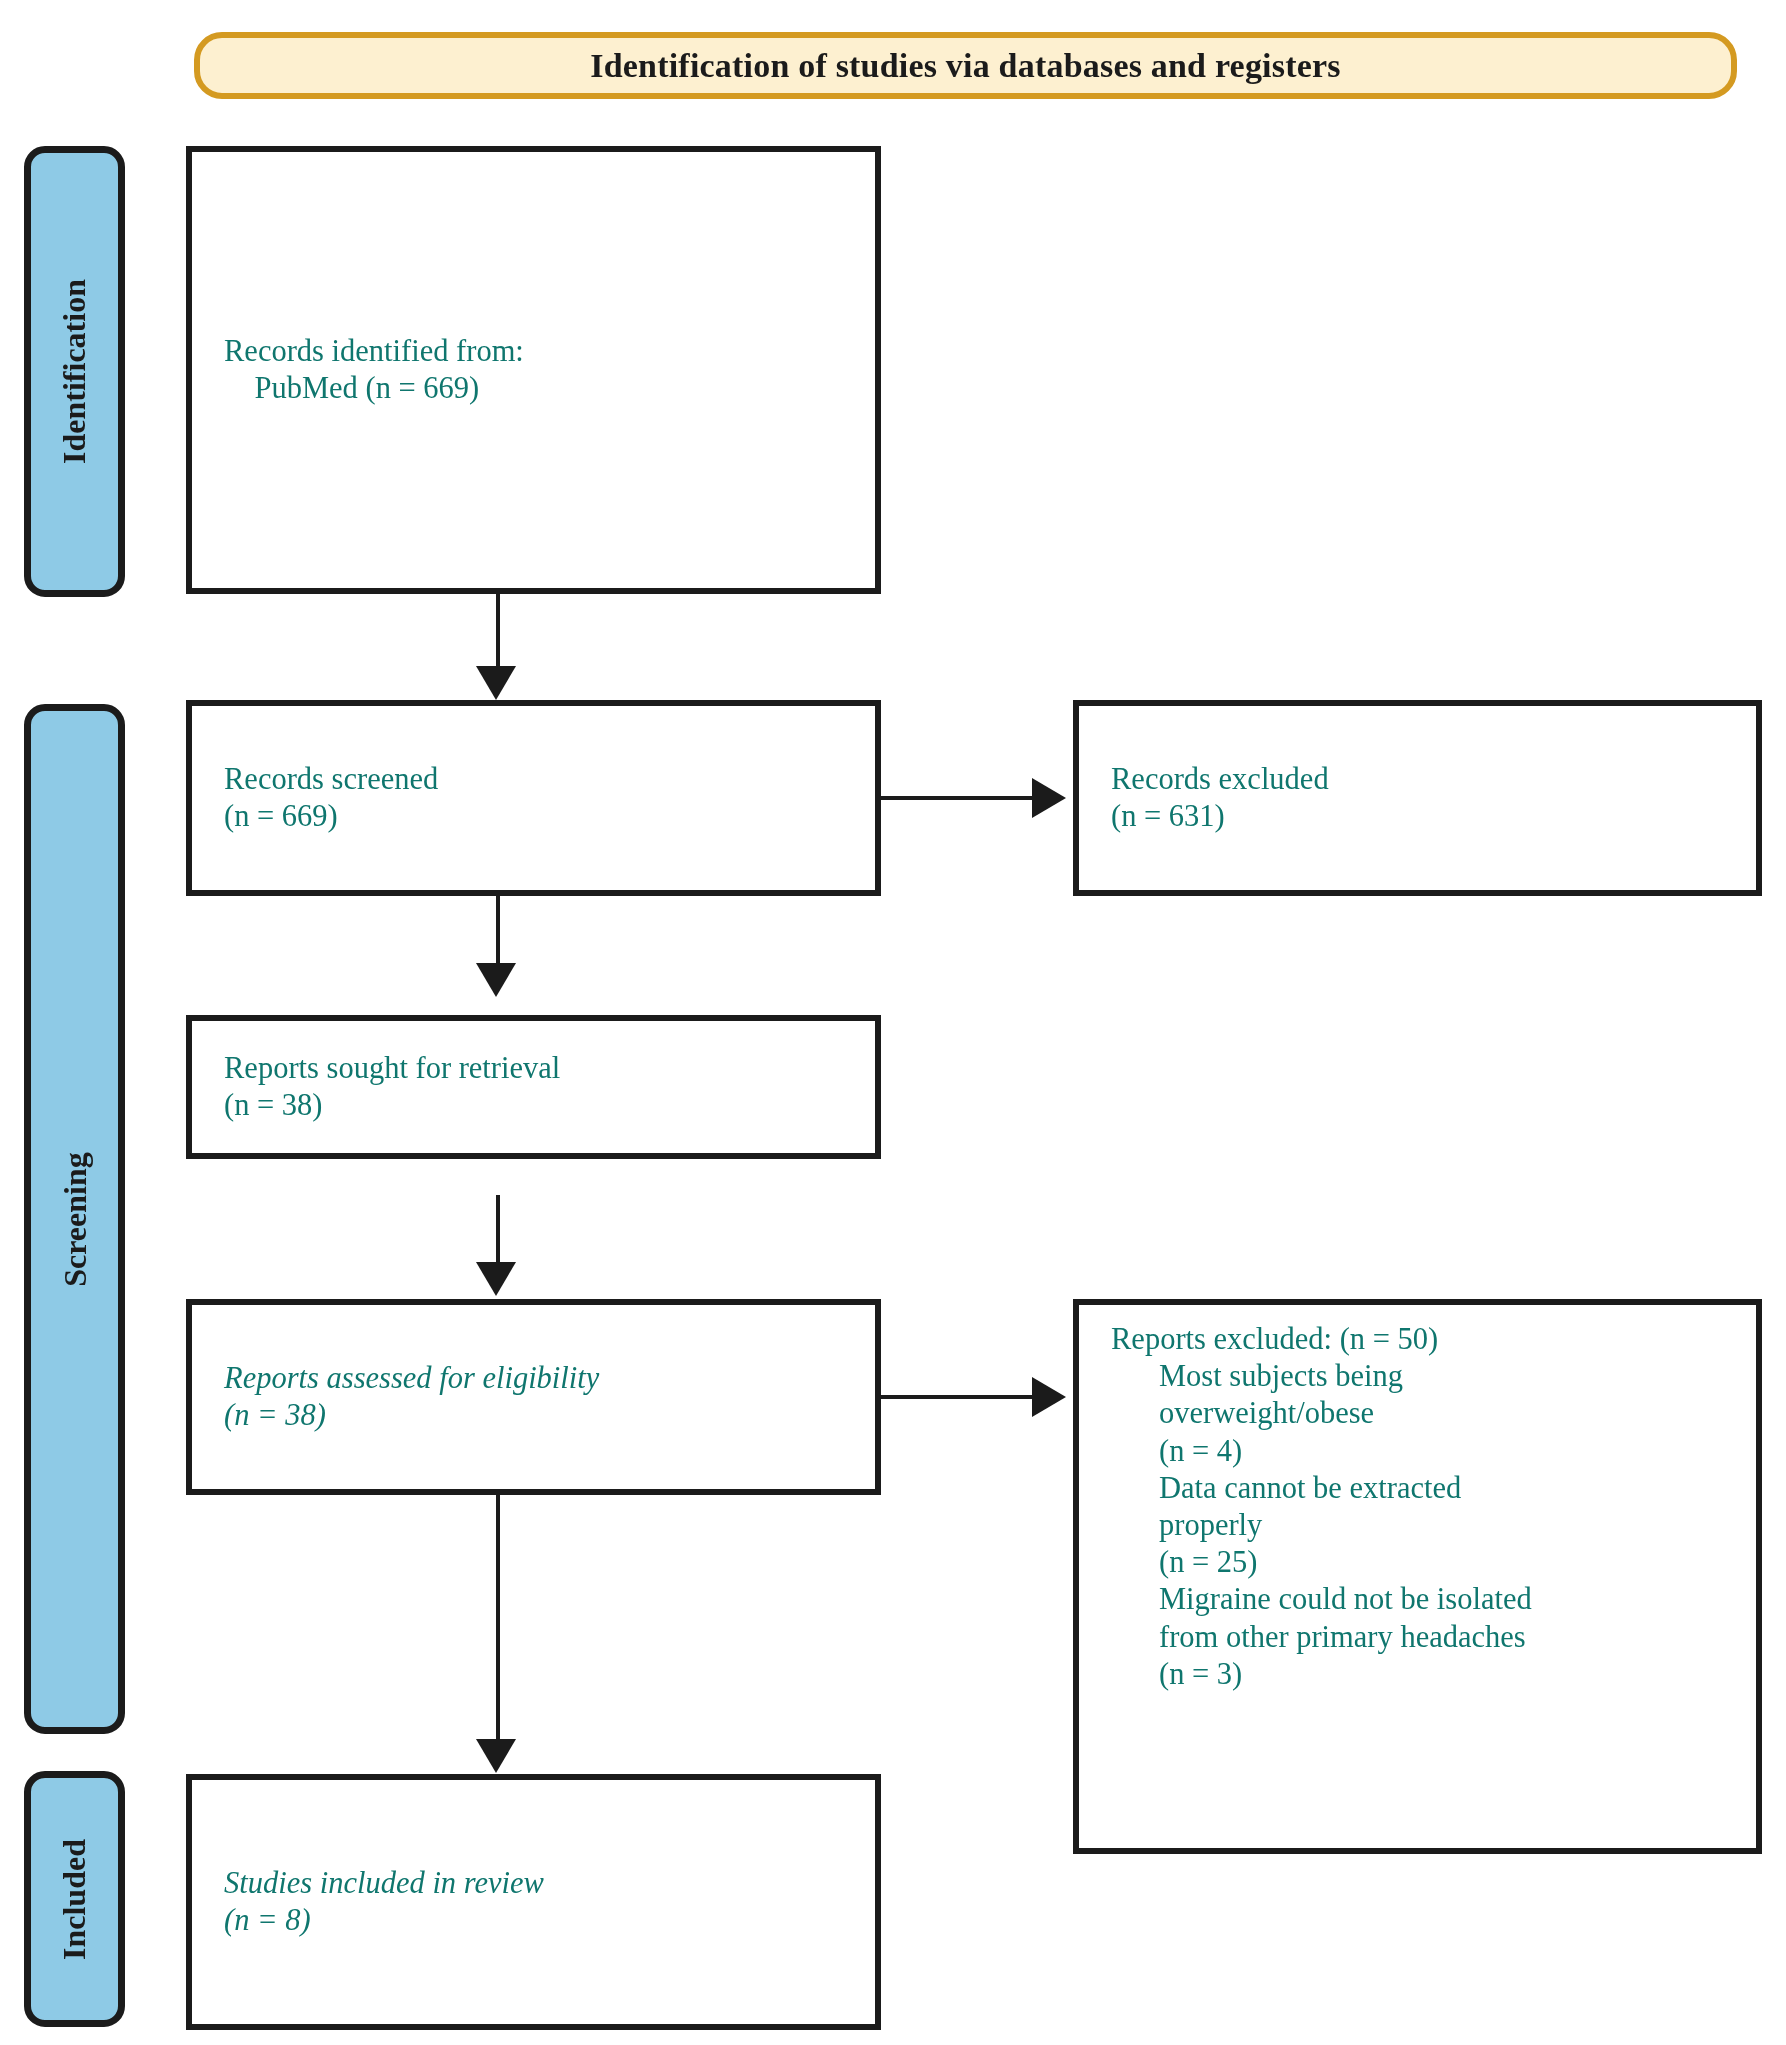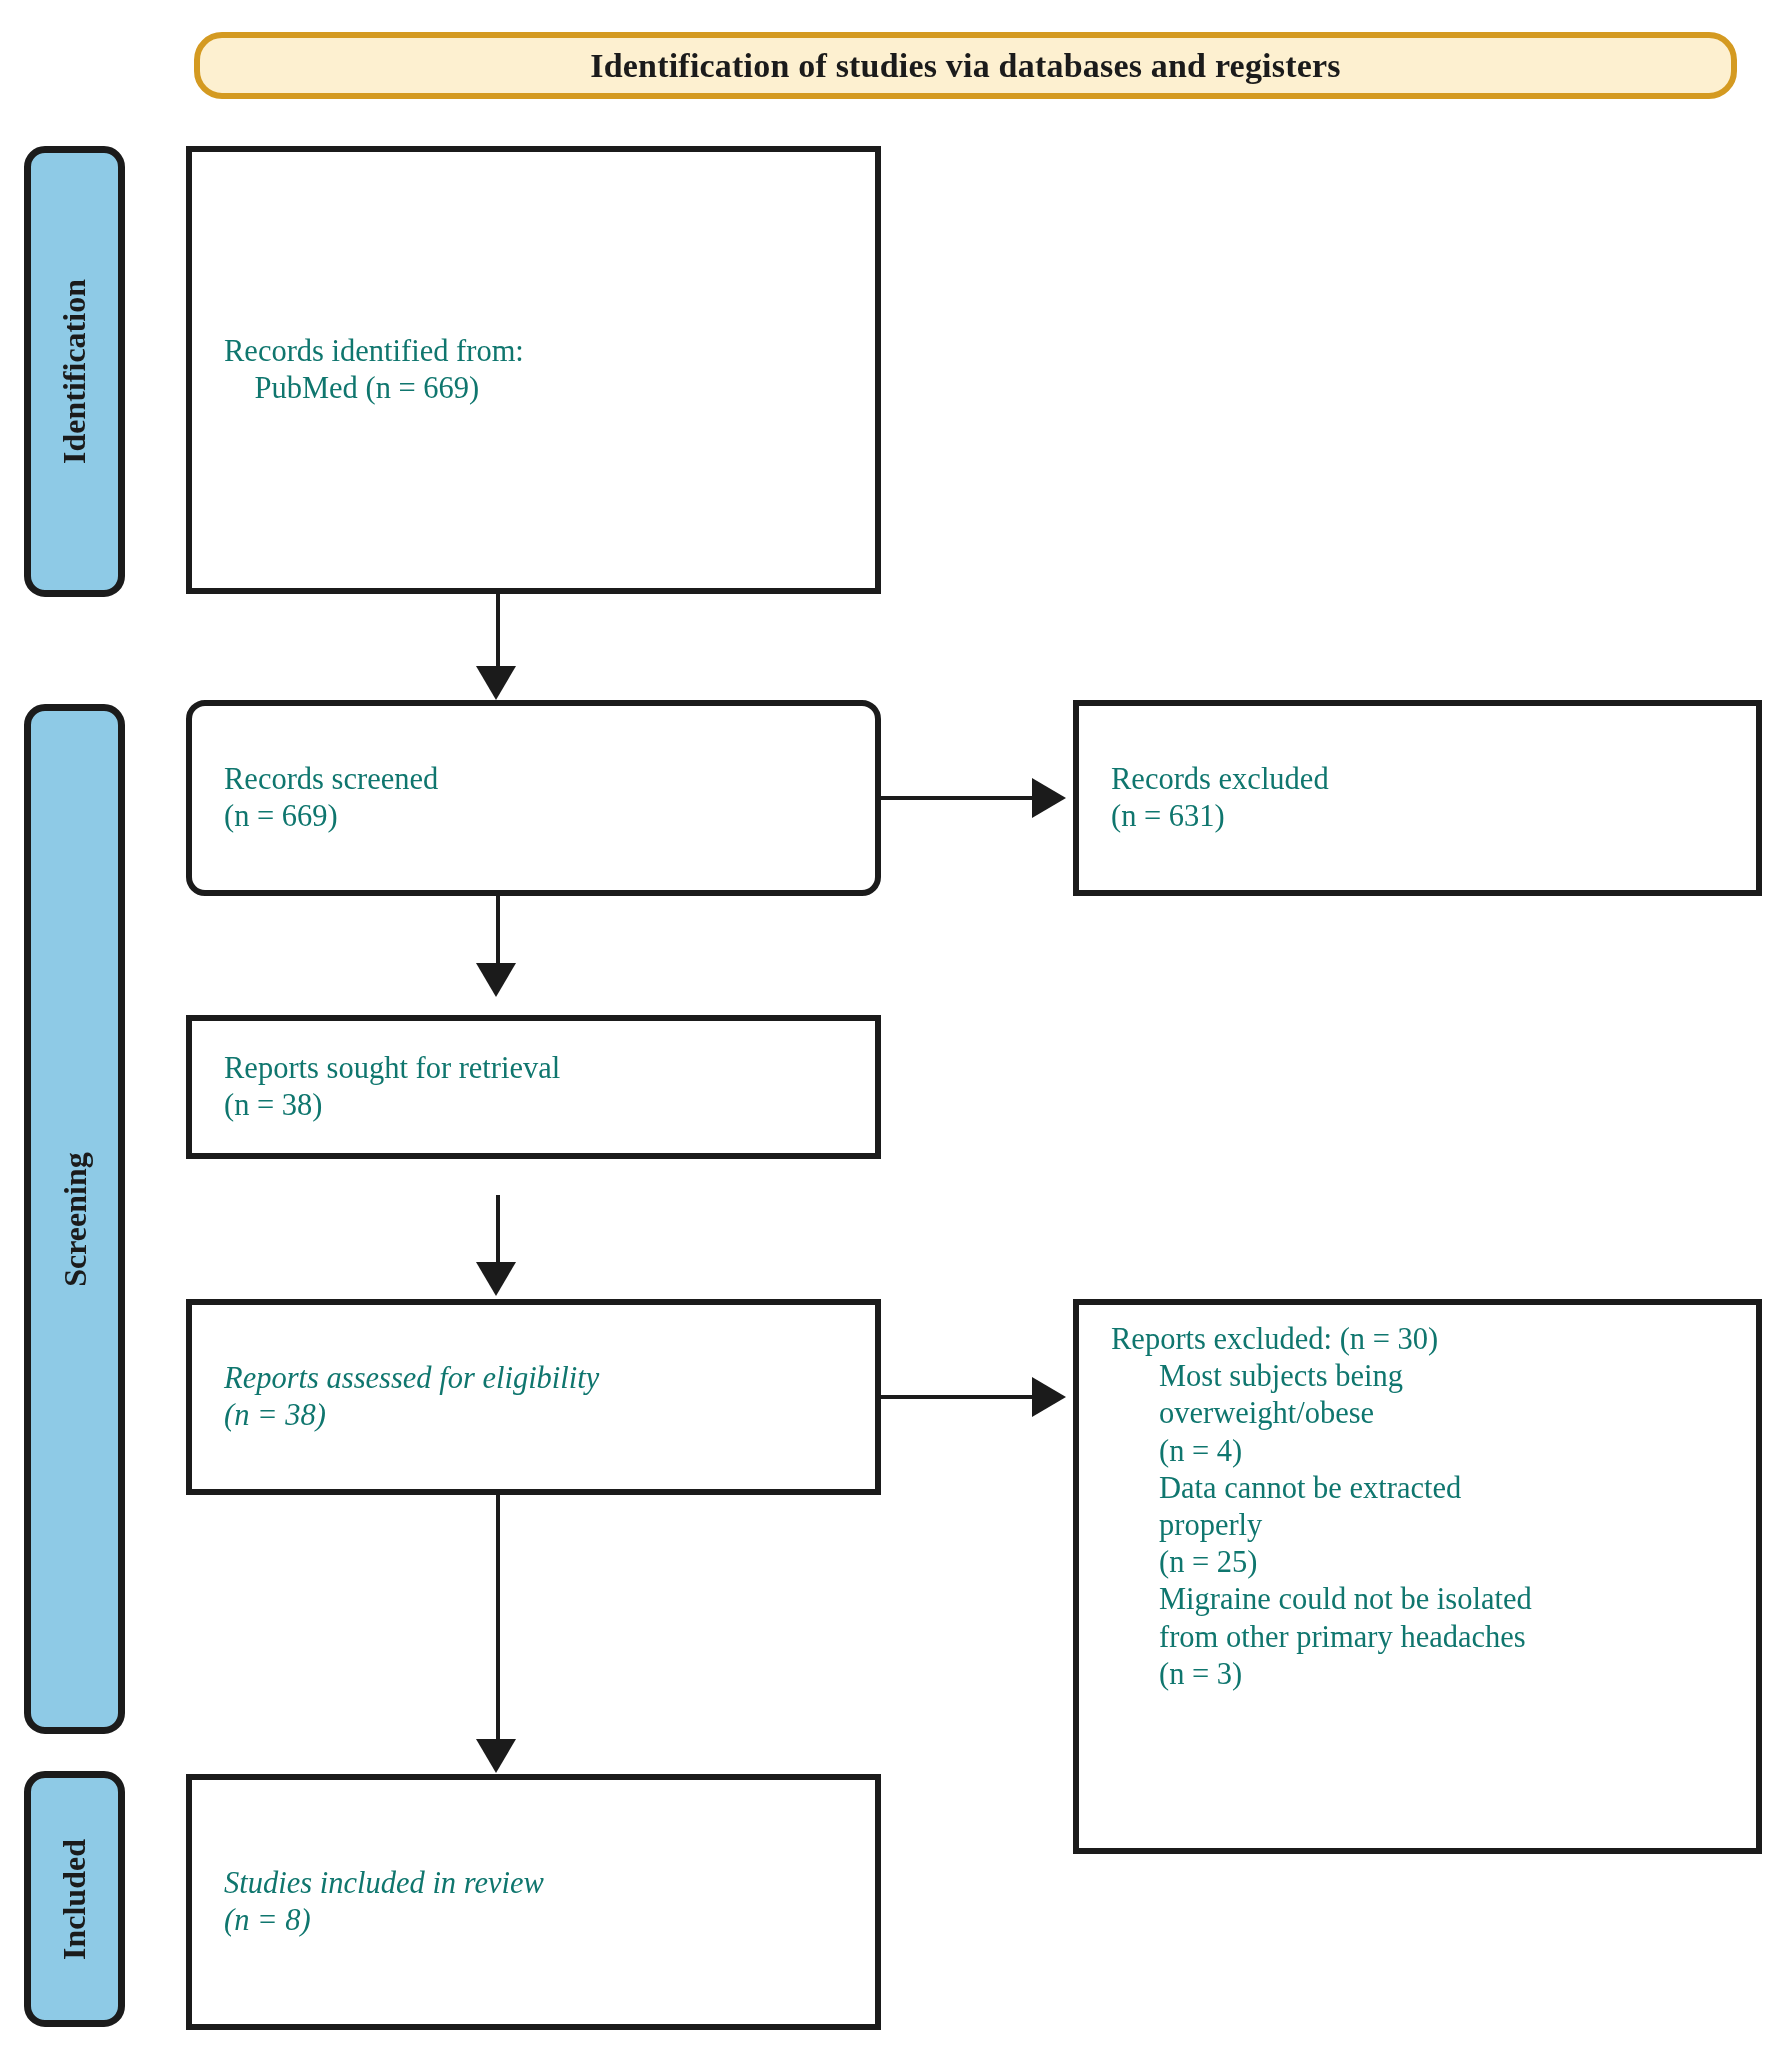--- a/index.html
+++ b/index.html
@@ -75,21 +75,21 @@
     padding: 0 32px;
   }
   .box-text {
     font-size: 30.5px;
     line-height: 1.22;
     color: #0f766e;
     white-space: pre-wrap;
   }
 
   #box-identified   { left: 186px;  top: 146px;  width: 695px; height: 448px; }
-  #box-screened     { left: 186px;  top: 700px; width: 695px; height: 196px; border-radius: 19px; }
+  #box-screened     { left: 186px;  top: 700px; width: 695px; height: 196px; }
   #box-excluded     { left: 1073px; top: 700px; width: 689px; height: 196px; }
   #box-sought       { left: 186px;  top: 999px; width: 695px; height: 144px; margin-top: 16px; }
   #box-assessed     { left: 186px;  top: 1299px; width: 695px; height: 196px; font-style: italic; }
   #box-reports-excl { left: 1073px; top: 1299px; width: 689px; height: 555px;
                       justify-content: flex-start; padding-top: 16px; }
   #box-included     { left: 186px;  top: 1774px; width: 695px; height: 256px; font-style: italic; }
 
   .indent-1 { padding-left: 48px; display: block; }
 
   
@@ -175,21 +175,21 @@
     <span class="box-text">Reports sought for retrieval
 (n = 38)</span>
   </div>
 
   <div class="box" id="box-assessed">
     <span class="box-text">Reports assessed for eligibility
 (n = 38)</span>
   </div>
 
   <div class="box" id="box-reports-excl">
-    <span class="box-text">Reports excluded: (n = 30)</span>
+    <span class="box-text">Reports excluded: (n = 50)</span>
     <span class="box-text indent-1">Most subjects being
 overweight/obese
 (n = 4)
 Data cannot be extracted
 properly
 (n = 25)
 Migraine could not be isolated
 from other primary headaches
 (n = 3)</span>
   </div>

